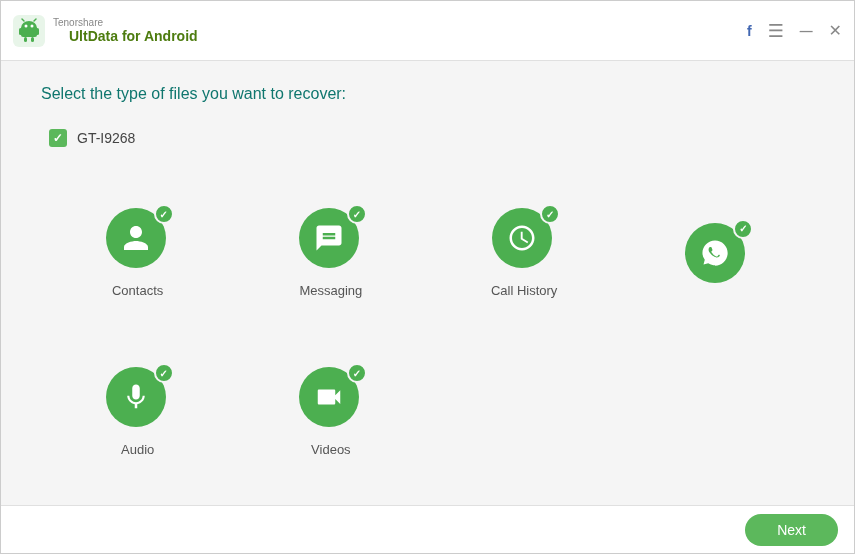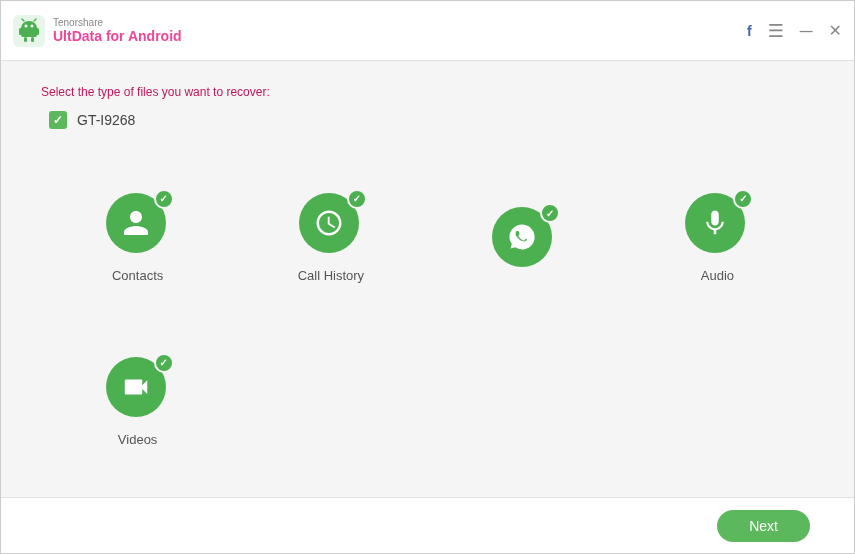--- a/index.html
+++ b/index.html
@@ -50,21 +50,22 @@
     }
 
     .titlebar-brand {
       font-size: 10px;
       color: #888;
     }
 
     .titlebar-title {
       font-size: 14px;
       font-weight: 600;
-      color: #ec4899;
+      color: #4d7c0f;
+      margin-left: 16px;
     }
 
     .titlebar-controls {
       display: flex;
       align-items: center;
       gap: 16px;
     }
 
     .titlebar-controls span {
       color: #888;
@@ -75,23 +76,23 @@
     
     .main-content {
       flex: 1;
       padding: 24px 40px;
       background: #f5f5f5;
       display: flex;
       flex-direction: column;
     }
 
     .page-title {
-      font-size: 12px;
-      color: #be185d;
-      margin-bottom: 12px;
+      font-size: 16px;
+      color: #0f766e;
+      margin-bottom: 26px;
     }
 
     .device-row {
       display: flex;
       align-items: center;
       gap: 10px;
       margin-bottom: 40px;
       padding-left: 8px;
     }
 
@@ -181,27 +182,27 @@
 
     .file-label {
       font-size: 13px;
       color: #555;
       text-align: center;
       line-height: 1.4;
     }
 
     
     .bottom-bar {
-      height: 56px;
+      height: 48px;
       background: #fff;
       border-top: 1px solid #e0e0e0;
       display: flex;
       align-items: center;
       justify-content: flex-end;
-      padding: 0 44px;
+      padding: 0 16px;
       flex-shrink: 0;
     }
 
     .next-btn {
       background: #5cb85c;
       color: white;
       border: none;
       border-radius: 20px;
       padding: 8px 32px;
       font-size: 14px;
@@ -262,20 +263,31 @@
           <div class="icon-circle">
             <svg viewBox="0 0 24 24">
               <path d="M12 12c2.7 0 4.8-2.1 4.8-4.8S14.7 2.4 12 2.4 7.2 4.5 7.2 7.2 9.3 12 12 12zm0 2.4c-3.2 0-9.6 1.6-9.6 4.8v2.4h19.2v-2.4c0-3.2-6.4-4.8-9.6-4.8z"></path>
             </svg>
           </div>
           <div class="check-badge"></div>
         </div>
         <span class="file-label">Contacts</span>
       </div>
 
+      <div class="file-item">
+        <div class="icon-wrapper">
+          <div class="icon-circle">
+            <svg viewBox="0 0 24 24">
+              <path d="M20 2H4c-1.1 0-2 .9-2 2v18l4-4h14c1.1 0 2-.9 2-2V4c0-1.1-.9-2-2-2zm-3 11H7v-2h10v2zm0-3H7V8h10v2z"></path>
+            </svg>
+          </div>
+          <div class="check-badge"></div>
+        </div>
+        <span class="file-label">Messaging</span>
+      </div>
 
       <div class="file-item">
         <div class="icon-wrapper">
           <div class="icon-circle">
             <svg viewBox="0 0 24 24">
               <path d="M12 2C6.48 2 2 6.48 2 12s4.48 10 10 10 10-4.48 10-10S17.52 2 12 2zm0 18c-4.41 0-8-3.59-8-8s3.59-8 8-8 8 3.59 8 8-3.59 8-8 8zm.5-13H11v6l5.25 3.15.75-1.23-4.5-2.67V7z"></path>
             </svg>
           </div>
           <div class="check-badge"></div>
         </div>

